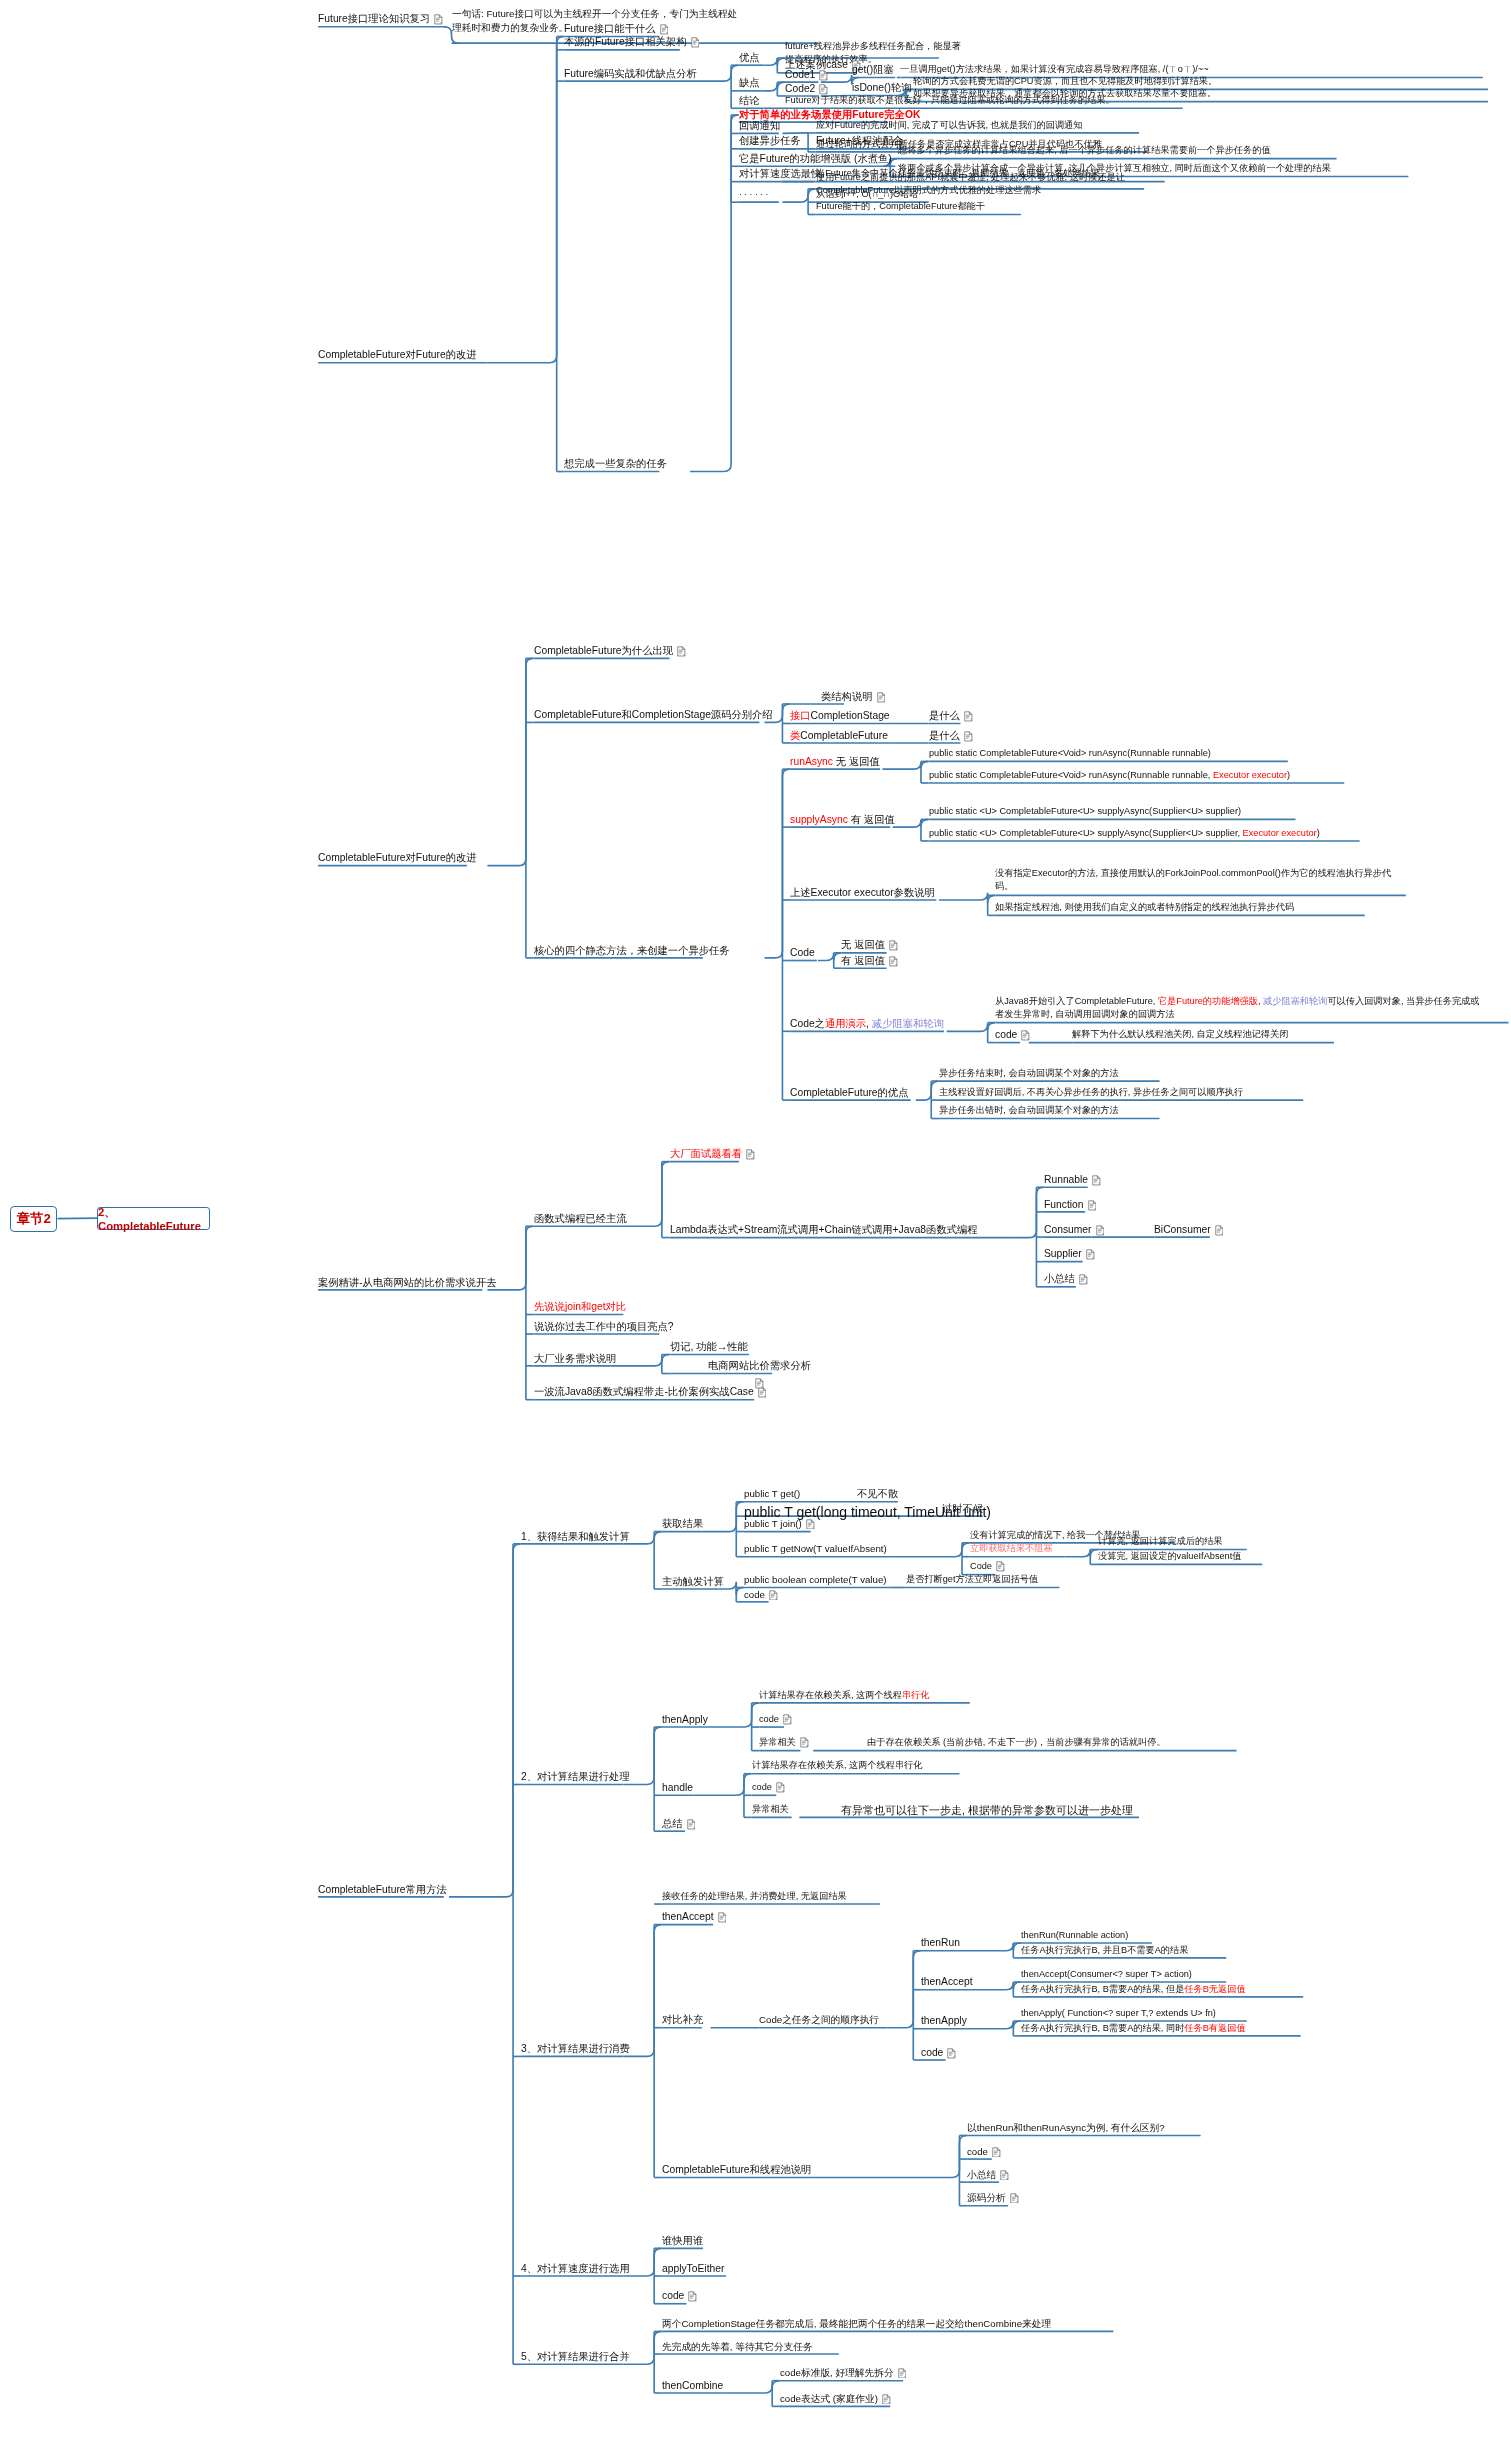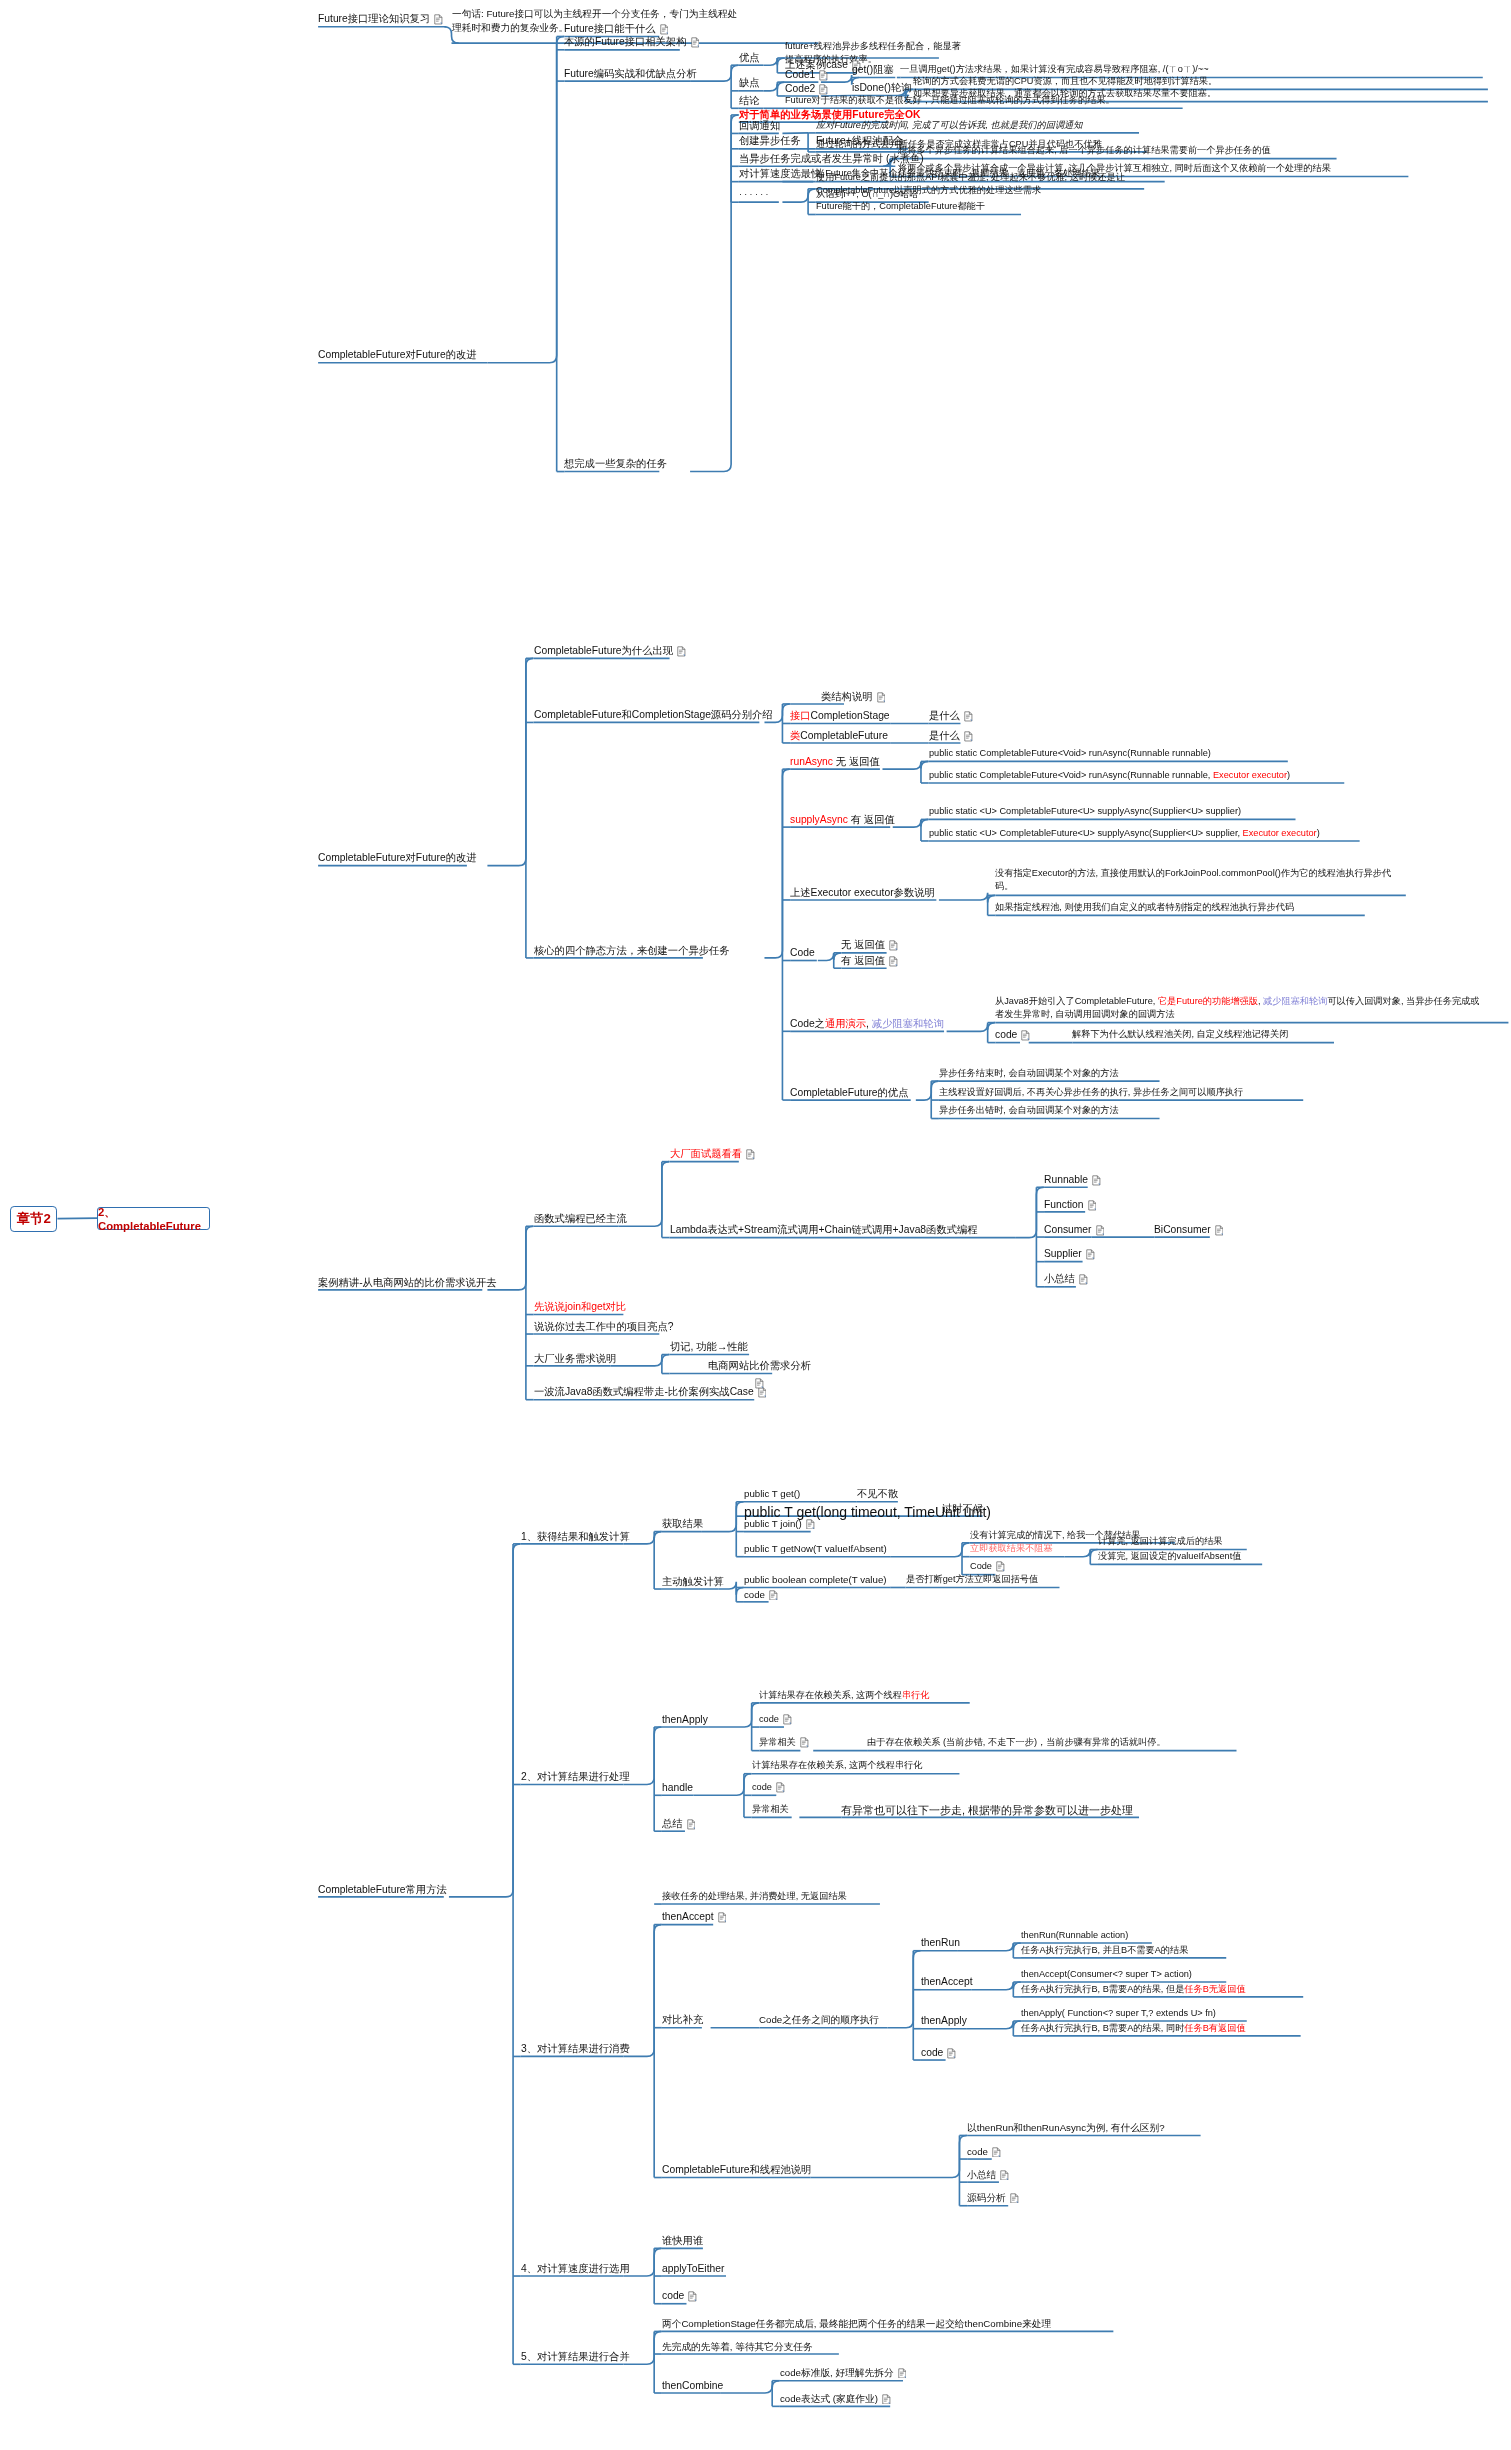--- a/index.html
+++ b/index.html
@@ -530,32 +530,32 @@
     <div class="node" style="left: 785px; top: 94px; font-size: 9.2px;">
       <span class="txt">Future对于结果的获取不是很友好，只能通过阻塞或轮询的方式得到任务的结果。</span>
     </div>
     <div class="node" style="left: 739px; top: 119px;">
       <span class="txt">回调通知</span>
     </div>
     <div class="node" style="left: 739px; top: 134px;">
       <span class="txt">创建异步任务</span>
     </div>
     <div class="node" style="left: 739px; top: 152px;">
-      <span class="txt">当异步任务完成或者发生异常时 (水煮鱼)</span>
+      <span class="txt">它是Future的功能增强版 (水煮鱼)</span>
     </div>
     <div class="node" style="left: 739px; top: 167px;">
       <span class="txt">对计算速度选最快</span>
     </div>
     <div class="node" style="left: 739px; top: 188px; font-size: 8.7px;">
       <span class="txt">· · · · · ·</span>
     </div>
     <div class="node" style="left: 739px; top: 108px;">
       <span class="txt redb">对于简单的业务场景使用Future完全OK</span>
     </div>
-    <div class="node" style="left: 816px; top: 119px; font-size: 9.2px; font-style: italic;">
+    <div class="node" style="left: 816px; top: 119px; font-size: 9.2px;">
       <span class="txt">应对Future的完成时间, 完成了可以告诉我, 也就是我们的回调通知</span>
     </div>
     <div class="node" style="left: 816px; top: 138px; font-size: 9.2px;">
       <span class="txt">通过轮询的方式去判断任务是否完成这样非常占CPU并且代码也不优雅</span>
     </div>
     <div class="node" style="left: 816px; top: 134px;">
       <span class="txt">Future+线程池配合</span>
     </div>
     <div class="node" style="left: 898px; top: 144px; font-size: 9.2px;">
       <span class="txt">想将多个异步任务的计算结果组合起来, 后一个异步任务的计算结果需要前一个异步任务的值</span>

